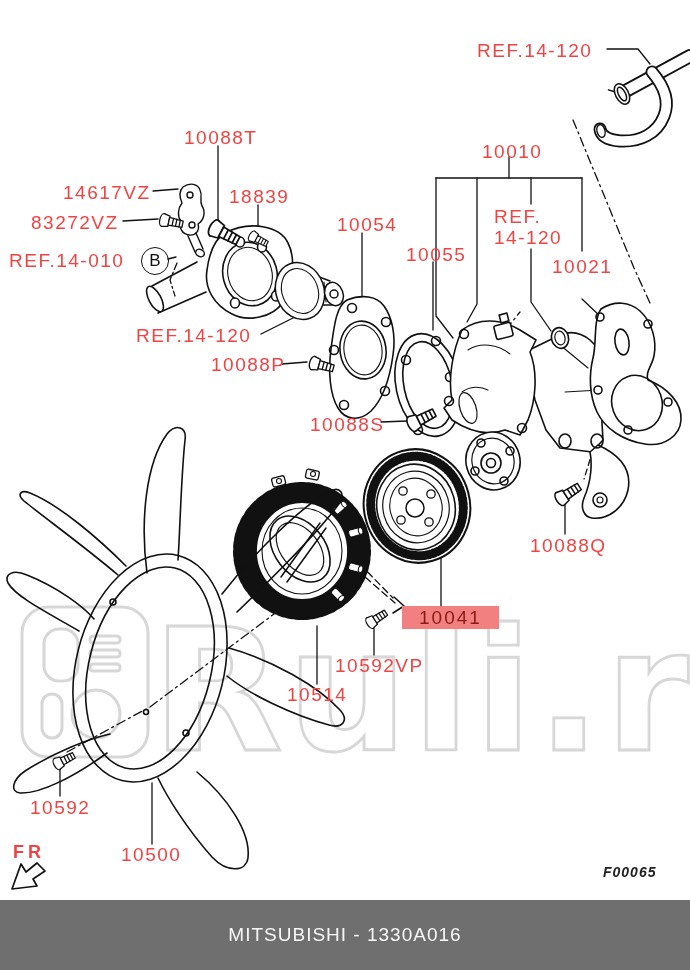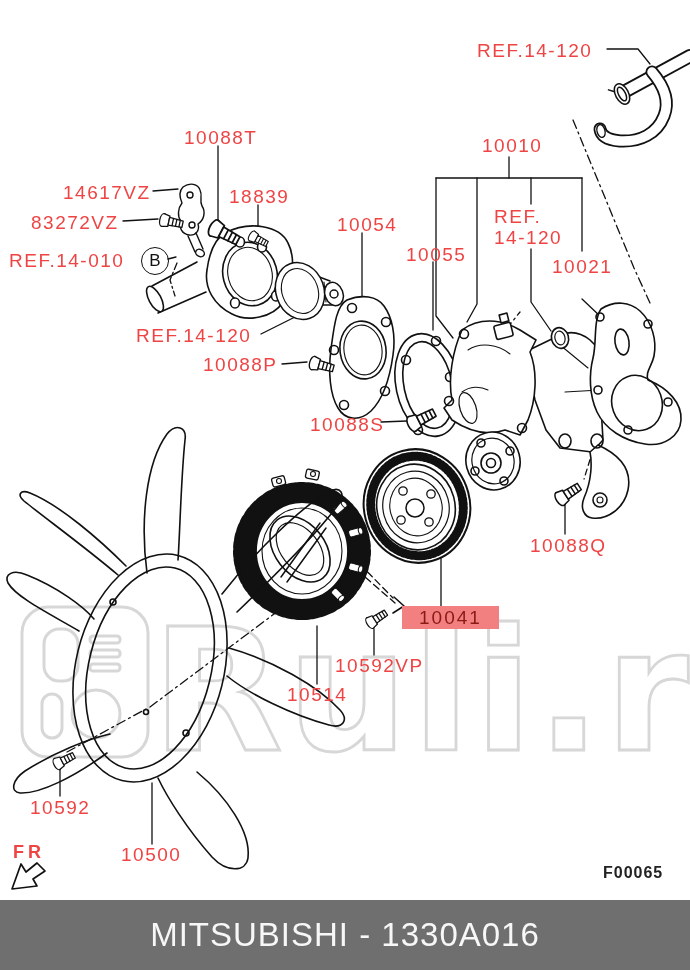--- a/index.html
+++ b/index.html
@@ -8,25 +8,25 @@
   svg{position:absolute;left:0;top:0;}
   #wm-layer{z-index:0;}
   #art-layer{z-index:1;}
   .lbl{position:absolute;z-index:2;font-size:19px;letter-spacing:1.5px;color:#ef4444;
        white-space:nowrap;line-height:21px;}
   .bcircle{position:absolute;z-index:2;left:141px;top:247px;width:26px;height:26px;
        border:1.7px solid #111;border-radius:50%;text-align:center;line-height:25px;
        font-size:17px;color:#111;}
   .hl{background:#f28080;color:#8c1a12;padding:1px 17px;letter-spacing:2px;}
   .fr{font-weight:bold;letter-spacing:4px;font-size:18px;}
-  .figcode{position:absolute;z-index:2;left:603px;top:864px;font-size:16px;
-       font-weight:600;letter-spacing:1px;color:#222;}
+  .figcode{position:absolute;z-index:2;left:603px;top:864px;font-size:14px;
+       font-weight:600;letter-spacing:1px;color:#222;font-style:italic;}
   .footer{position:absolute;z-index:3;left:0;top:900px;width:690px;height:70px;
        background:#6f6f6f;display:flex;align-items:center;justify-content:center;gap:42px;}
-  .footer span{color:#f7f7f7;font-size:33px;letter-spacing:1px;}
+  .footer span{color:#f7f7f7;font-size:19px;letter-spacing:1px;}
 </style>
 </head>
 <body>
 
 <div class="stage">
 
   <svg id="wm-layer" width="690" height="900" viewBox="0 0 690 900">
     <g stroke="#d7d7d7" stroke-width="3" fill="none">
       <rect x="22" y="607" width="126" height="150" rx="26"></rect>
       <rect x="44" y="629" width="34" height="52" rx="15"></rect>
@@ -273,28 +273,28 @@
 
   <div class="lbl" style="left:477px;top:40px">REF.14-120</div>
   <div class="lbl" style="left:184px;top:127px">10088T</div>
   <div class="lbl" style="left:63px;top:182px">14617VZ</div>
   <div class="lbl" style="left:31px;top:212px">83272VZ</div>
   <div class="lbl" style="left:229px;top:186px">18839</div>
   <div class="lbl" style="left:9px;top:250px">REF.14-010</div>
   <div class="bcircle">B</div>
   <div class="lbl" style="left:337px;top:214px">10054</div>
   <div class="lbl" style="left:406px;top:244px">10055</div>
-  <div class="lbl" style="left:482px;top:135px">10010</div>
+  <div class="lbl" style="left:482px;top:141px">10010</div>
   <div class="lbl" style="left:494px;top:206px">
     <span style="display:block">REF.</span>
     <span style="display:block">14-120</span>
   </div>
   <div class="lbl" style="left:552px;top:256px">10021</div>
   <div class="lbl" style="left:136px;top:325px">REF.14-120</div>
-  <div class="lbl" style="left:203px;top:354px">10088P</div>
+  <div class="lbl" style="left:211px;top:354px">10088P</div>
   <div class="lbl" style="left:310px;top:414px">10088S</div>
   <div class="lbl" style="left:530px;top:535px">10088Q</div>
   <div class="lbl hl" style="left:402px;top:606px">10041</div>
   <div class="lbl" style="left:335px;top:655px">10592VP</div>
   <div class="lbl" style="left:287px;top:684px">10514</div>
   <div class="lbl" style="left:30px;top:797px">10592</div>
   <div class="lbl" style="left:121px;top:844px">10500</div>
   <div class="lbl fr" style="left:13px;top:842px">FR</div>
   <div class="figcode">F00065</div>
 

